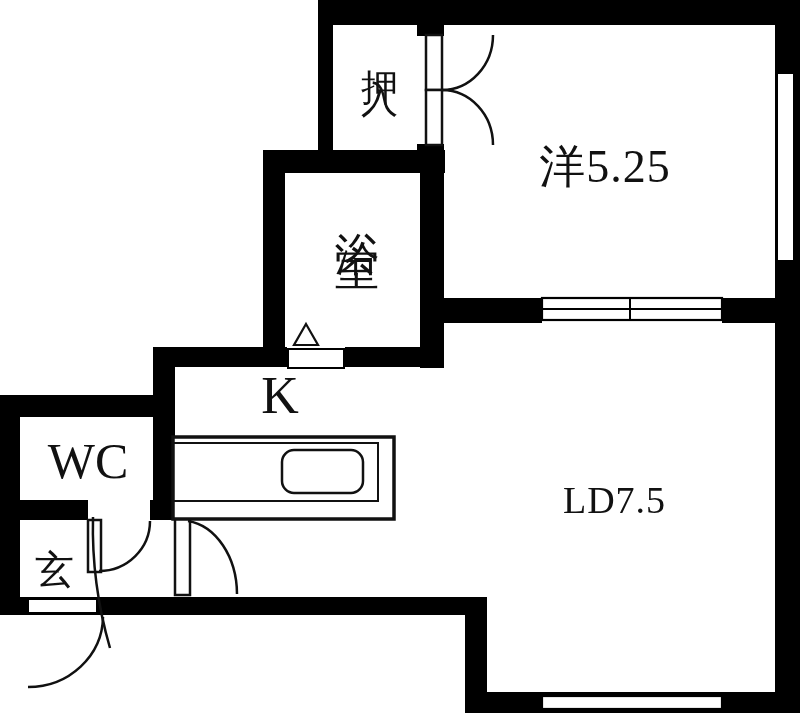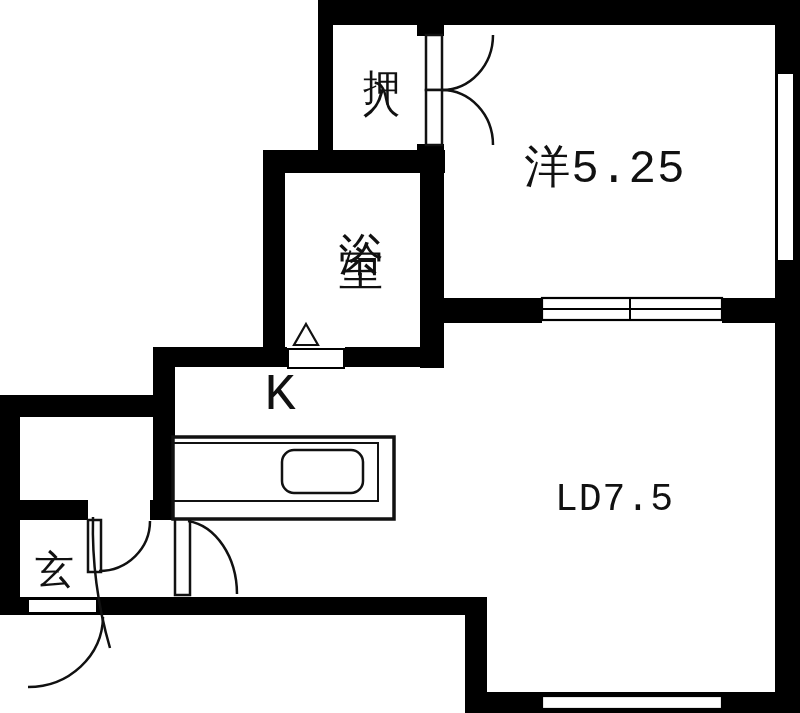--- a/index.html
+++ b/index.html
@@ -1,18 +1,18 @@
 <!DOCTYPE html>
 <html><head>
 <meta charset="utf-8">
 <style>
   html,body{margin:0;padding:0;background:#ffffff;}
   #plan{
     position:relative;width:800px;height:713px;background:#ffffff;overflow:hidden;
-    font-family:Liberation Mono, monospace;
+    font-family:Liberation Serif, serif;
   }
   #plan svg{position:absolute;left:0;top:0;}
   .lbl{position:absolute;color:#111111;white-space:nowrap;}
   .vert{writing-mode:vertical-rl;text-orientation:upright;}
   .lbl-oshiire{left:354px;top:40px;font-size:37px;letter-spacing:10px;}
   .lbl-yoshitsu{left:500px;top:136px;width:210px;text-align:center;font-size:46px;letter-spacing:1px;}
   .lbl-bathroom{left:327px;top:196px;font-size:45px;letter-spacing:12px;}
   .lbl-kitchen{left:252px;top:366px;width:56px;text-align:center;font-size:52px;}
   .lbl-wc{left:27px;top:432px;width:122px;text-align:center;font-size:50px;}
   .lbl-entrance{left:35px;top:543px;font-size:39px;}
@@ -85,15 +85,16 @@
       <rect x="173" y="437" width="221" height="82" fill="#ffffff" stroke-width="3.5"></rect>
       <rect x="173" y="443" width="205" height="58" stroke-width="2"></rect>
       <rect x="282" y="450" width="81" height="43" rx="12" ry="12" fill="#ffffff" stroke-width="2.5"></rect>
     </g>
   </svg>
 
   <div class="lbl vert lbl-oshiire">押入</div>
   <div class="lbl lbl-yoshitsu">洋5.25</div>
   <div class="lbl vert lbl-bathroom">浴室</div>
   <div class="lbl lbl-kitchen">K</div>
+  <div class="lbl lbl-wc">WC</div>
   <div class="lbl lbl-entrance">玄</div>
   <div class="lbl lbl-ld">LD7.5</div>
 </div>
 
 </body></html>

